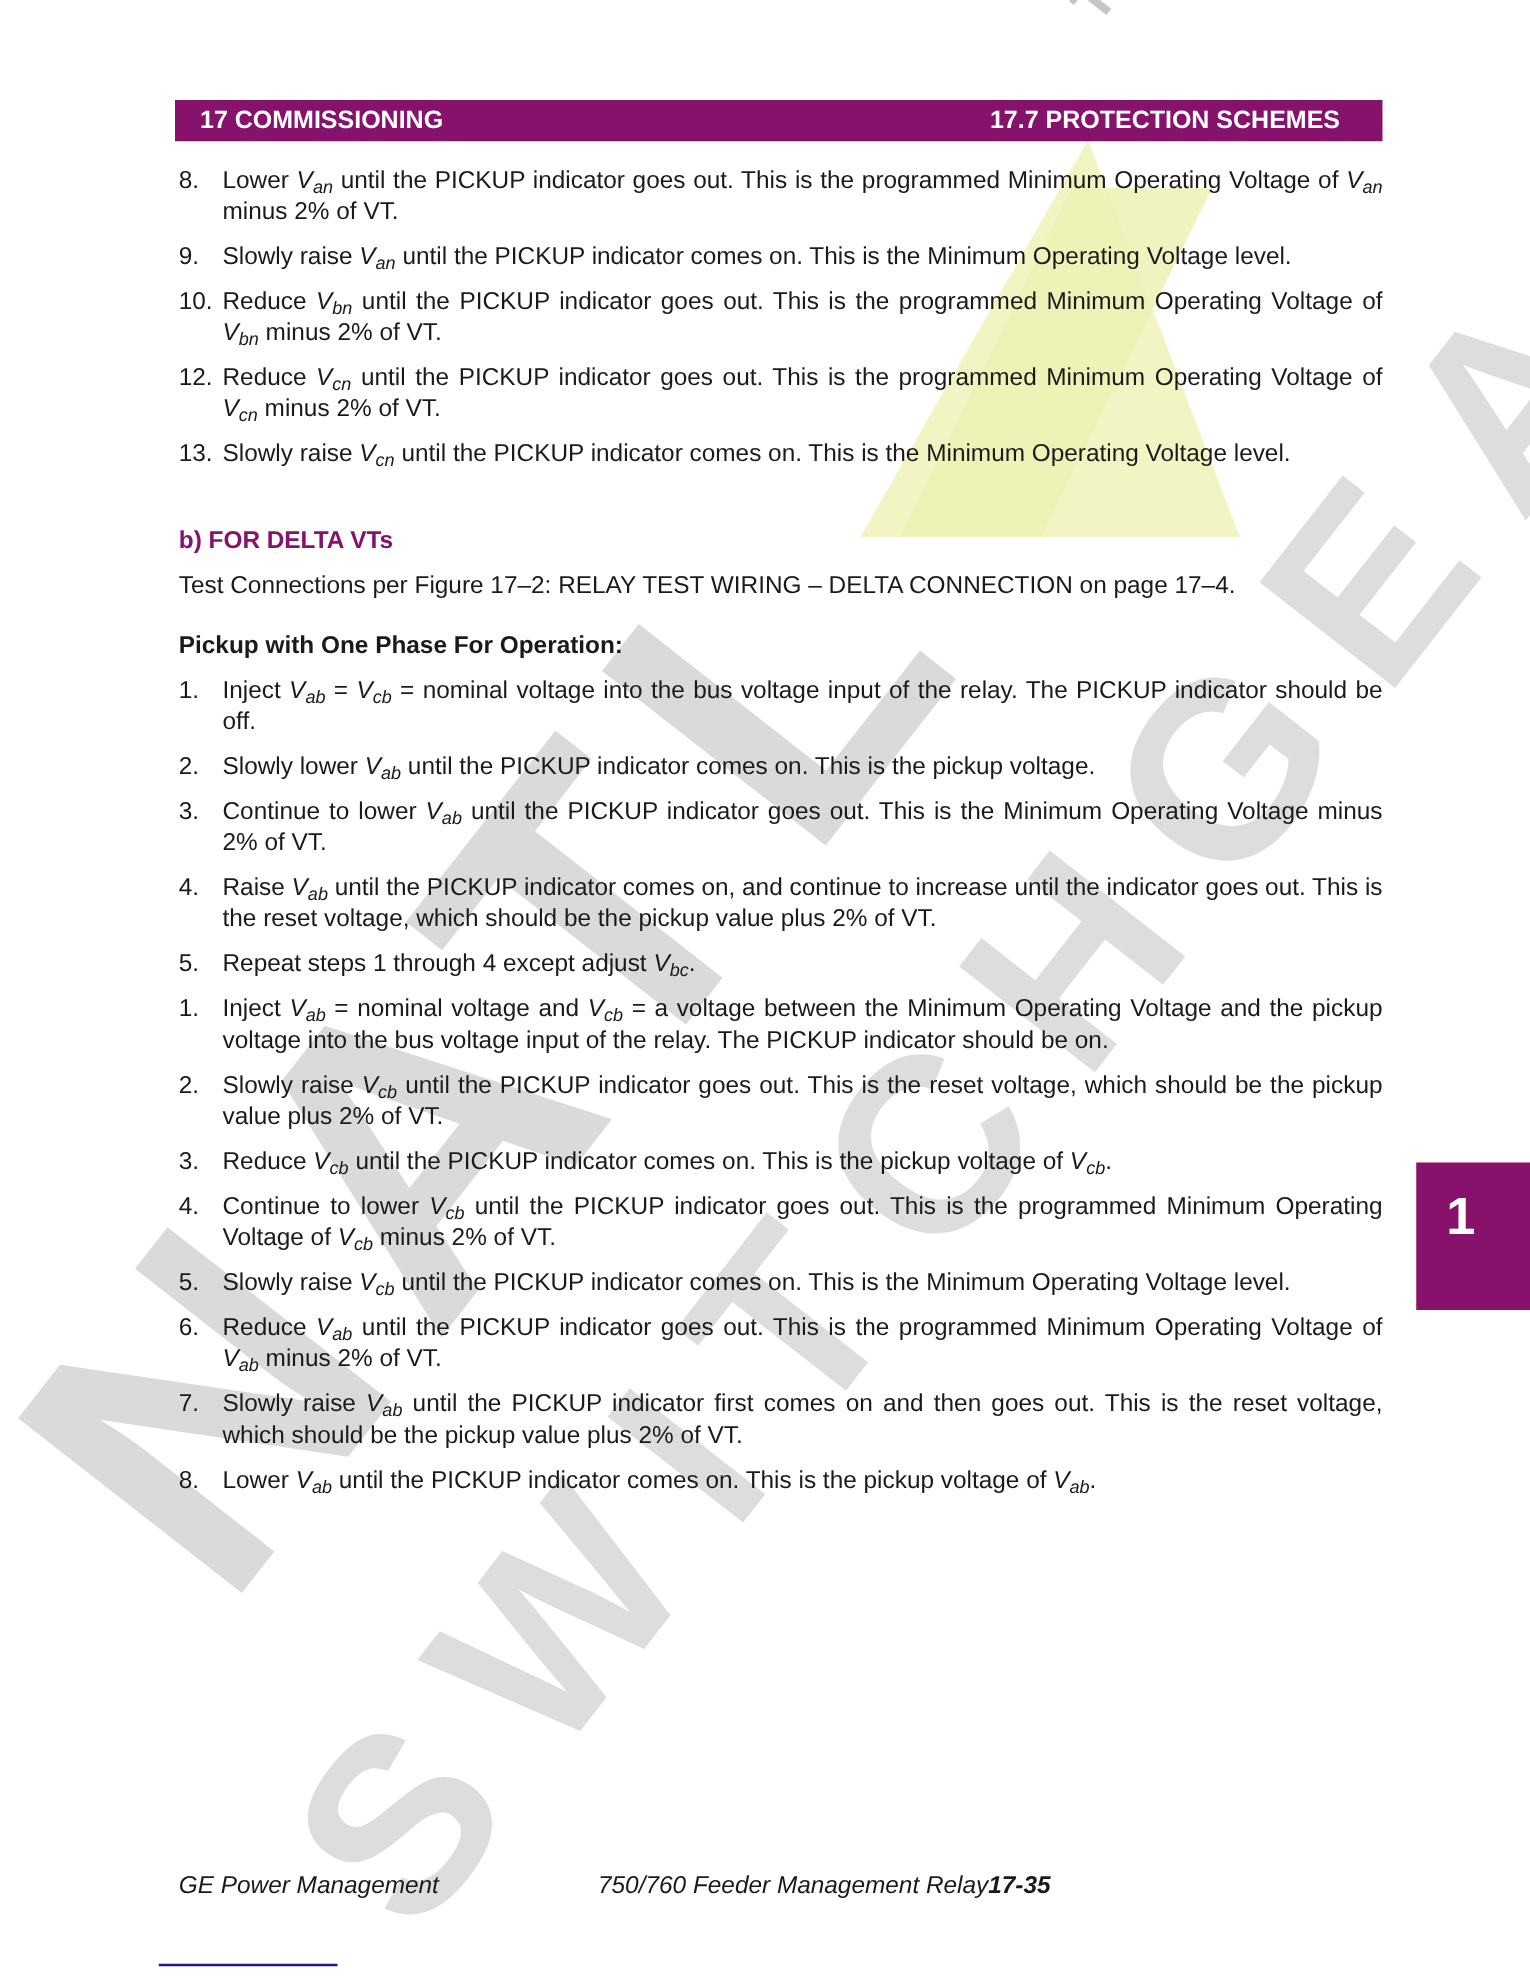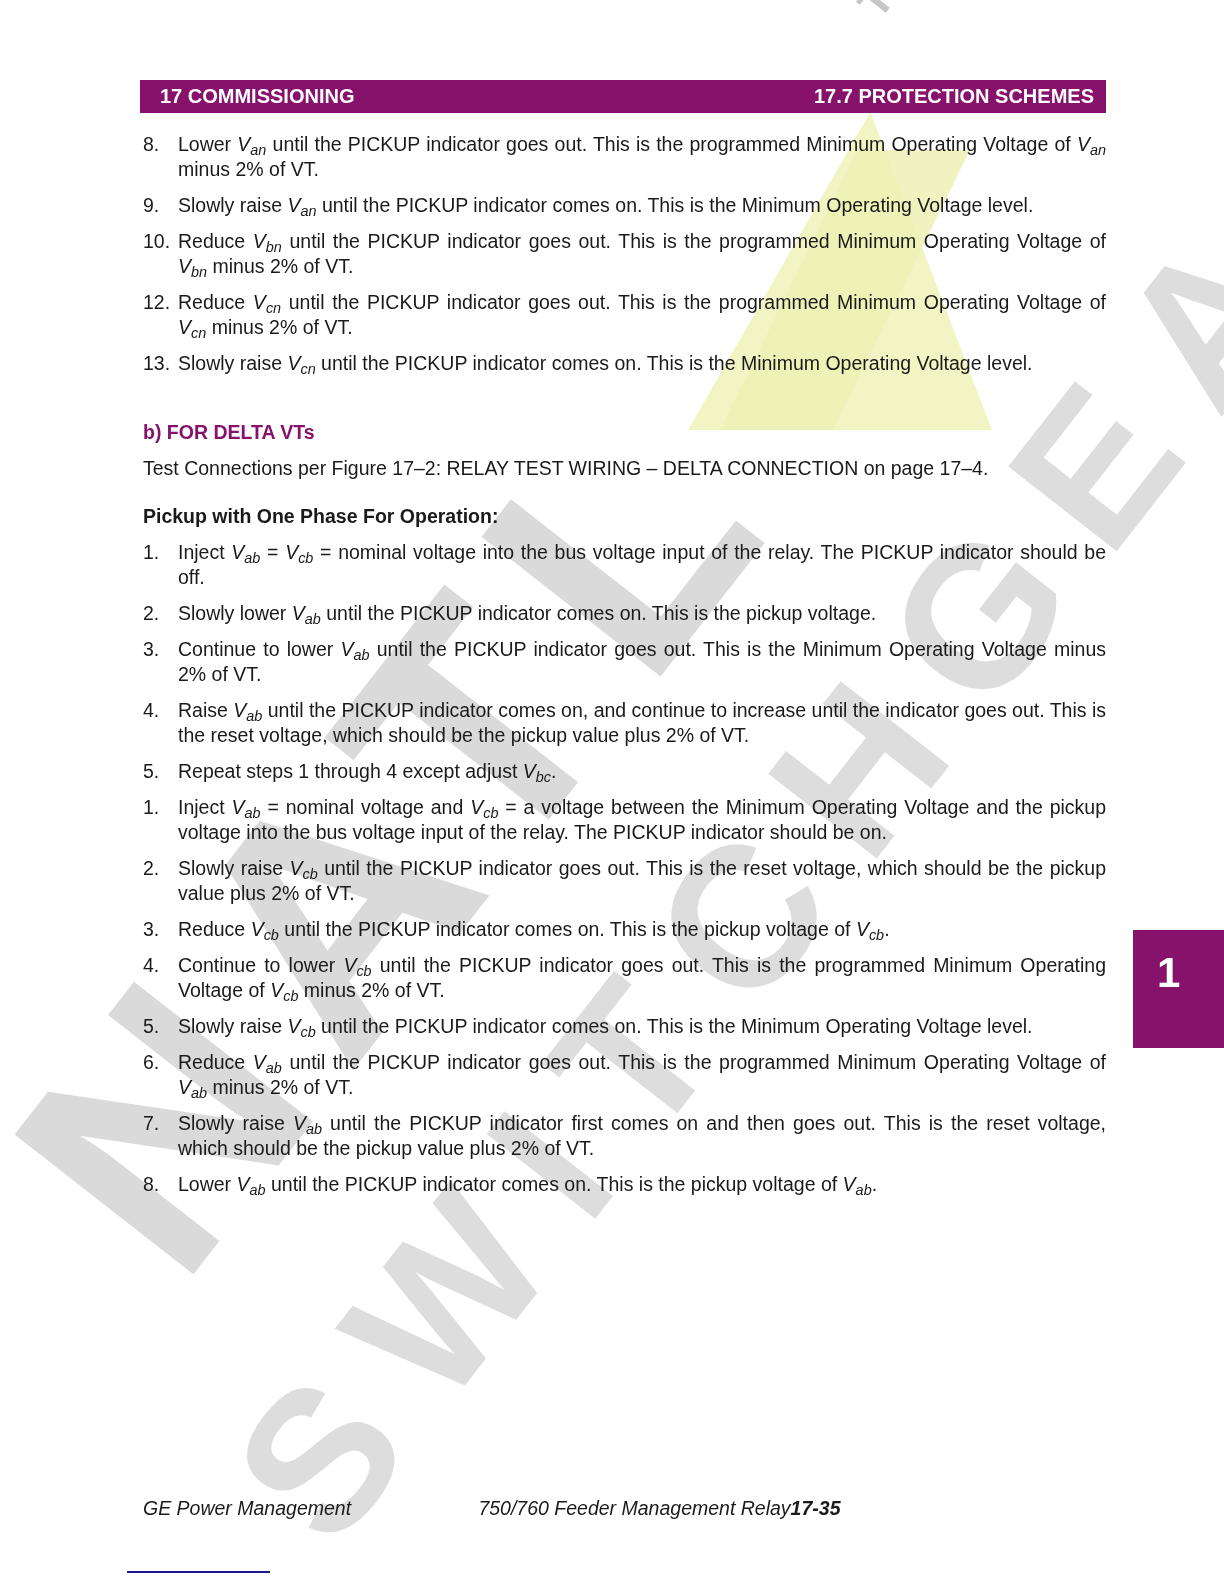--- a/index.html
+++ b/index.html
@@ -29,21 +29,21 @@
   .wm-tm {
     position:absolute; left:848px; top:-4px; font-size:44px; font-weight:bold;
     color:rgba(110,110,110,.40); transform:rotate(-52deg); transform-origin:0 0;
   }
   
   .fg { position:absolute; inset:0; z-index:1; }
   .header-bar {
     position:absolute; left:140px; top:80px; width:966px; height:33px;
     background:var(--accent); color:#fff; font-weight:bold; font-size:20px;
     display:flex; justify-content:space-between; align-items:center;
-    padding:0 12px 0 20px; box-sizing:border-box;
+    padding:0 34px 0 20px; box-sizing:border-box;
   }
   .content {
     position:absolute; left:143px; top:132px; width:963px;
     font-size:19.5px; line-height:25px;
   }
   .li { display:flex; margin-bottom:11px; }
   .num { flex:none; width:35px; }
   .txt { flex:1; text-align:justify; }
   .var i { font-style:italic; }
   .var sub { font-style:italic; font-size:74%; line-height:0; vertical-align:-4px; letter-spacing:0; }

